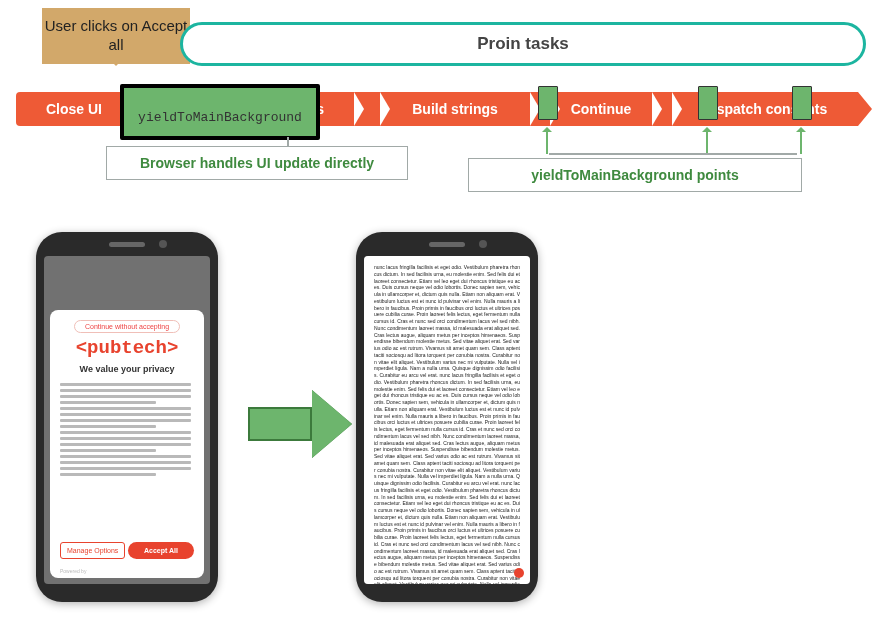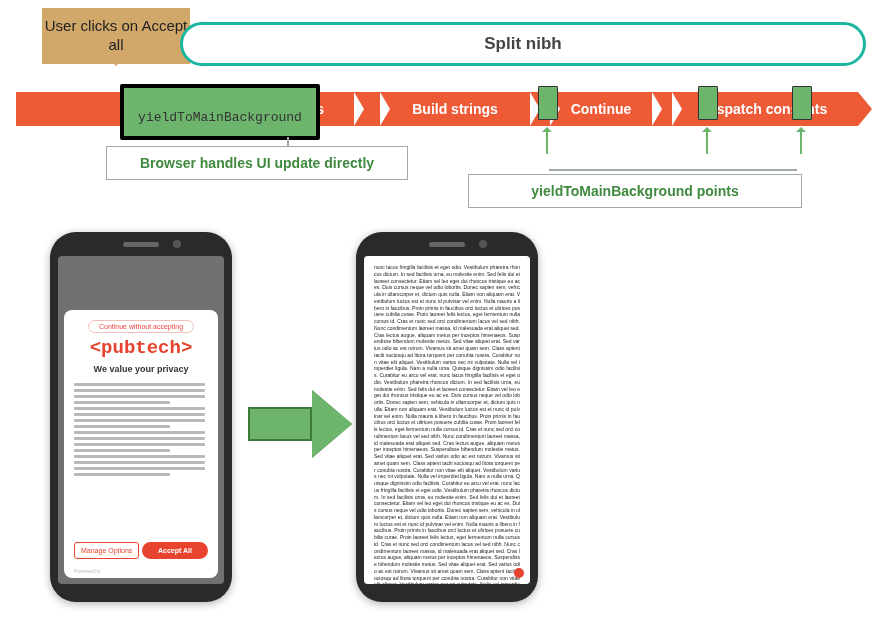--- a/index.html
+++ b/index.html
@@ -84,41 +84,41 @@
   .ua2{left:706px;}
   .ua3{left:800px;}
   .caption{
     position:absolute;border:1px solid var(--stroke);background:#fff;
     padding:8px 14px;font-weight:700;color:var(--green-dark);font-size:14px;
   }
   .cap1{left:98px;top:146px;width:272px;text-align:center;margin-left:8px;}
   .cap1::before{
     content:"";position:absolute;left:180px;top:-10px;width:2px;height:10px;background:var(--stroke);
   }
-  .cap2{left:468px;top:174px;width:304px;text-align:center;}
+  .cap2{left:468px;top:158px;width:304px;text-align:center;}
   .cap2::before{
     content:"";position:absolute;left:80px;top:-6px;width:248px;height:2px;background:var(--stroke);
   }
   
   .phone{
     position:absolute;width:182px;height:370px;border-radius:26px;background:#2a2a2a;
     box-shadow:0 2px 8px rgba(0,0,0,.3);
   }
   .phone .screen{
     position:absolute;left:8px;right:8px;top:24px;bottom:18px;background:#717171;
     border-radius:4px;overflow:hidden;
   }
   .phone .speaker{
     position:absolute;top:10px;left:50%;transform:translateX(-50%);
     width:36px;height:5px;border-radius:3px;background:#666;
   }
   .phone .camera{
     position:absolute;top:8px;left:calc(50% + 32px);width:8px;height:8px;border-radius:50%;background:#555;
   }
-  .phone1{left:50px;top:232px;}
+  .phone1{left:36px;top:232px;}
   .phone2{left:356px;top:232px;}
   
   .card{
     position:absolute;left:6px;right:6px;top:54px;bottom:6px;background:#fff;
     border-radius:8px;padding:10px 10px 4px 10px;box-sizing:border-box;
     display:flex;flex-direction:column;gap:6px;
   }
   .card .pill{
     align-self:center;font-size:7px;color:#e44;border:1px solid #f0bfb8;
     border-radius:10px;padding:2px 10px;
@@ -163,23 +163,24 @@
     border-left:40px solid #3c7a3c;z-index:-1;
   }
 </style>
 </head>
 <body>
 
 <div class="callout">
   <span>User clicks on Accept all</span>
 </div>
 
-<div class="split-tasks">Split nibh</div>
+<div class="split-tasks">Proin tasks</div>
 
 <div class="row">
+  <div class="seg first">Close UI</div>
   <div class="seg ytm"></div>
   <div class="seg parse">Parse choices</div>
   <div class="seg spacer1"></div>
   <div class="seg build">Build strings</div>
   <div class="seg spacer2"></div>
   <div class="seg persist">Continue</div>
   <div class="seg spacer3"></div>
   <div class="seg dispatch">Dispatch consents</div>
   <div class="arrowhead"></div>
 </div>

